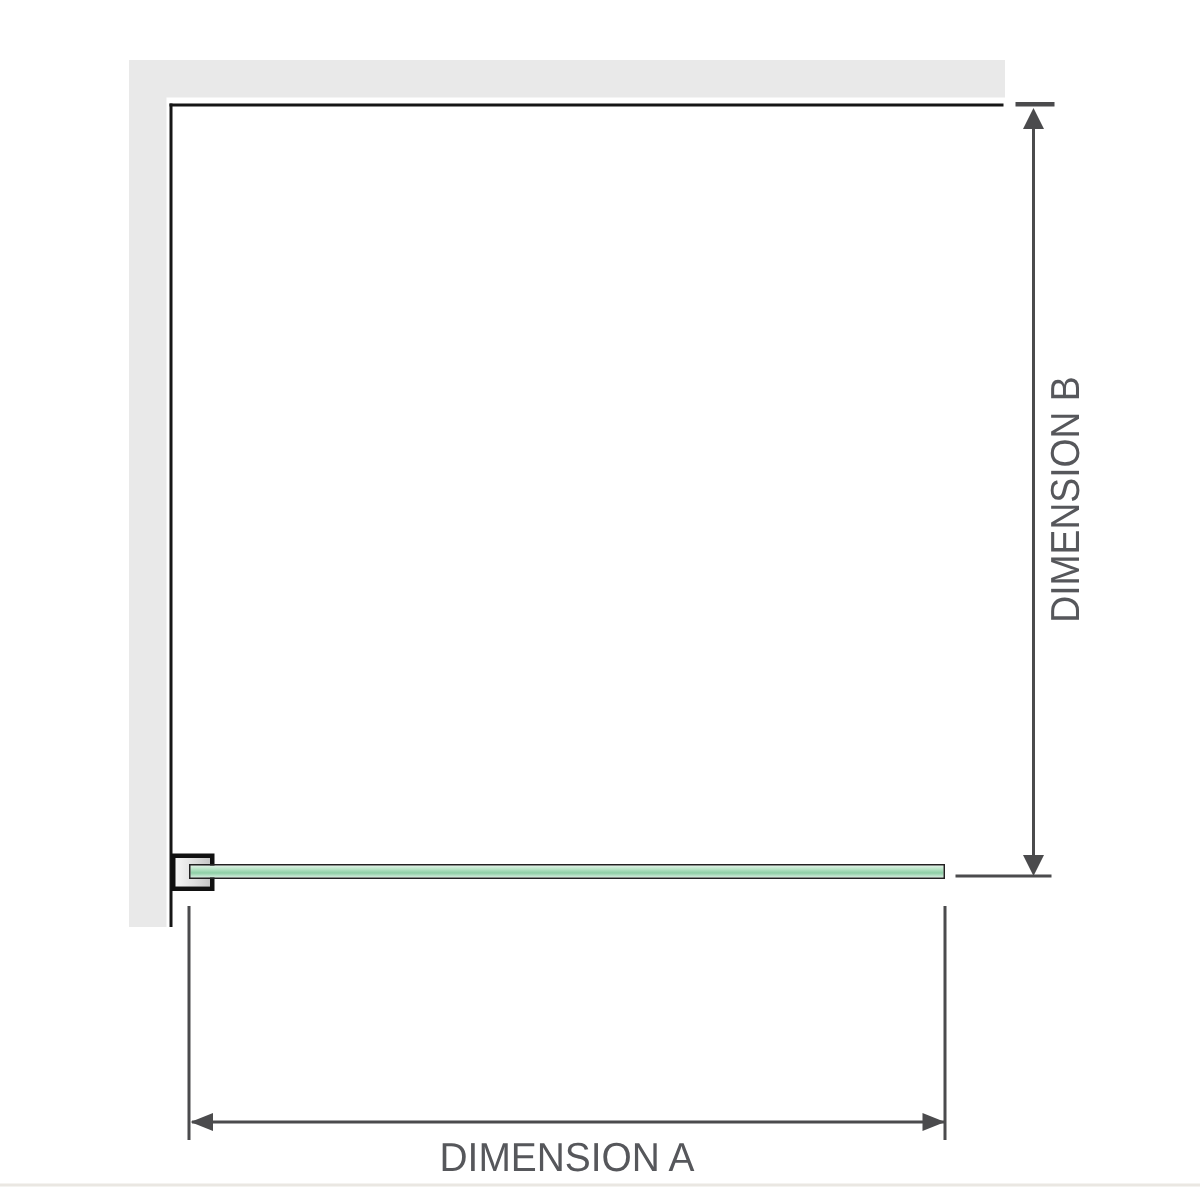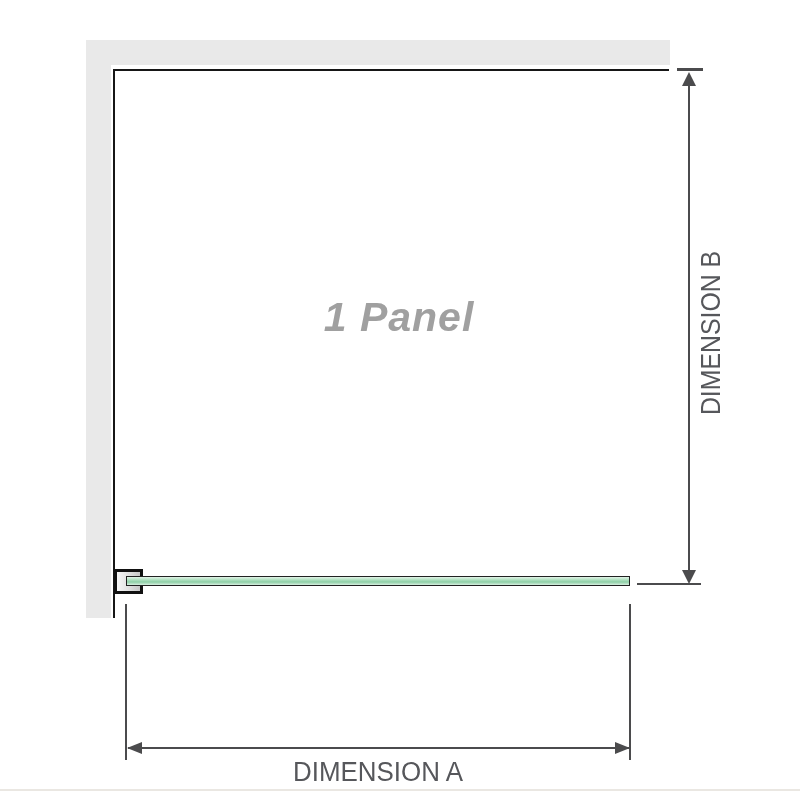--- a/index.html
+++ b/index.html
@@ -79,17 +79,16 @@
   <div class="abs dim dimb-tick-bottom"></div>
   <div class="abs dim-label dimb-label">DIMENSION B</div>
 
   <div class="abs dim dima-ext-left"></div>
   <div class="abs dim dima-ext-right"></div>
   <div class="abs dim dima-line"></div>
   <div class="arrow arrow-left"></div>
   <div class="arrow arrow-right"></div>
   <div class="abs dim-label dima-label">DIMENSION A</div>
 
-  <div class="abs panel-label">1 Panel</div>
 
   <div class="abs baseline"></div>
 
 </div>
 
 </body></html>

